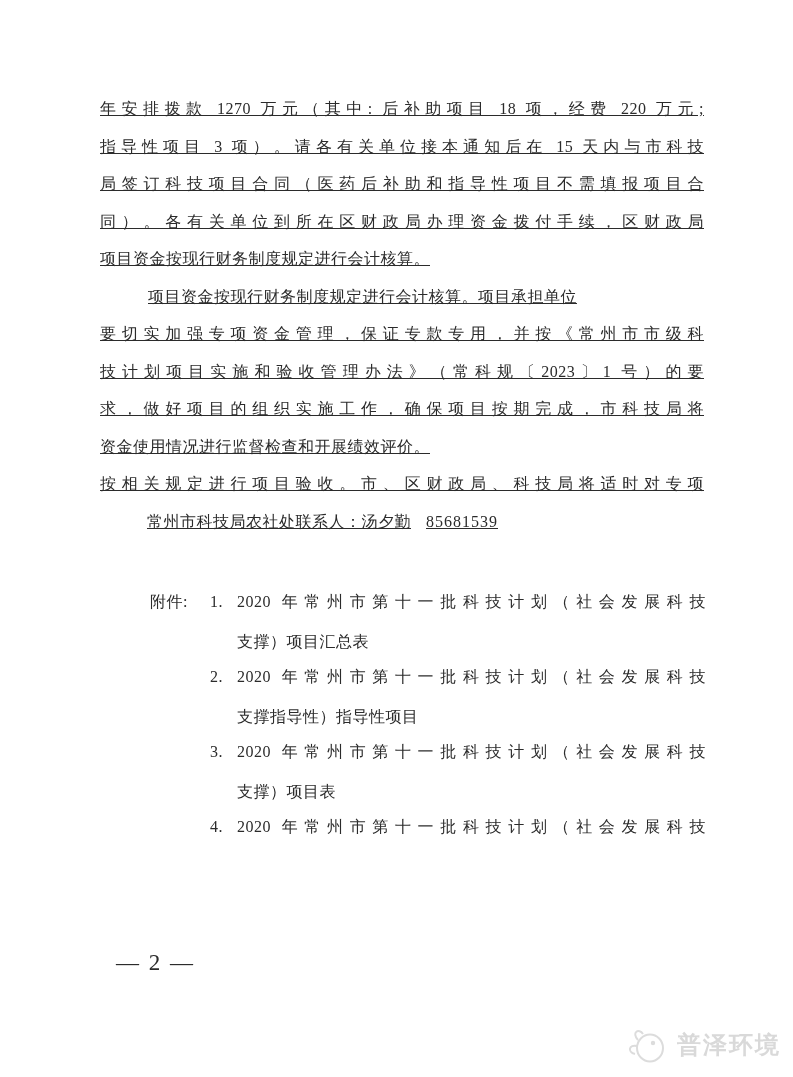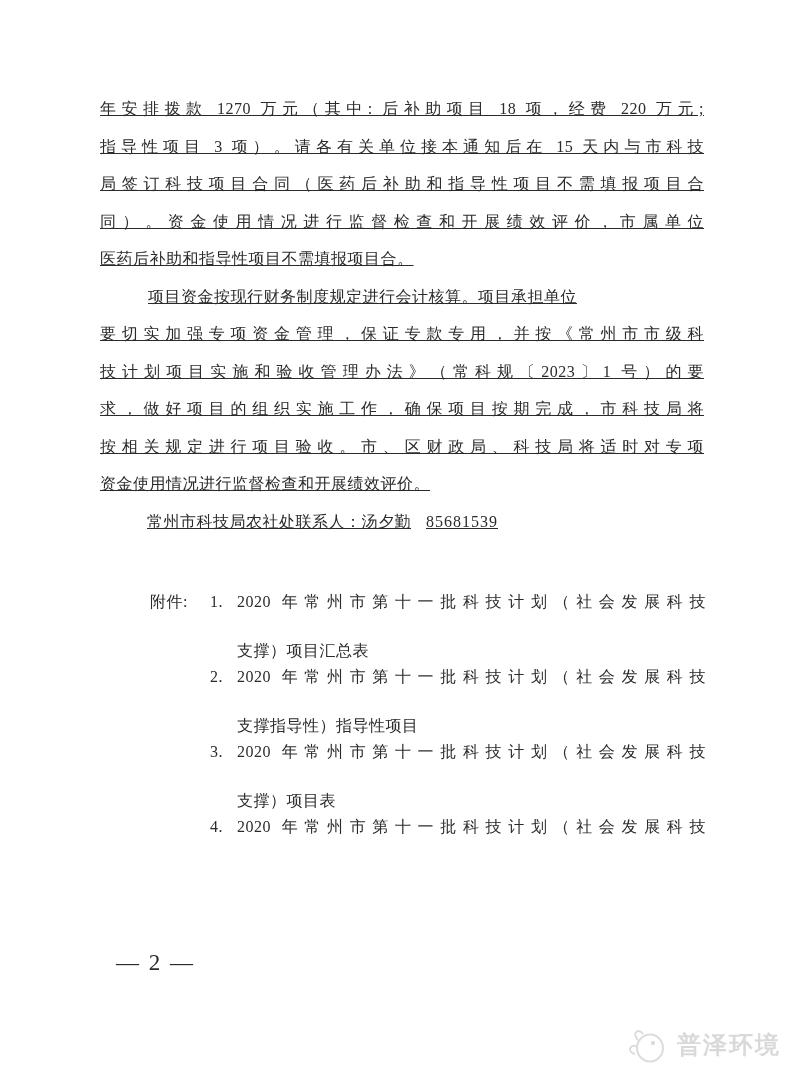--- a/index.html
+++ b/index.html
@@ -36,21 +36,21 @@
   .spacer{ height:43px; }
   .attach-row{ height:37.5px; }
   .attach-label{ position:absolute; left:40px; top:0;margin-left:10px; }
   .attach-num{ position:absolute; left:110px; top:0; }
   .attach-text{
     position:absolute; left:137px; right:-2px; top:0;
     text-align:justify; text-align-last:justify;
     white-space:normal;
   }
   .attach-cont{
-    position:absolute; left:137px; top:11px;
+    position:absolute; left:137px; top:2px;
   }
   .page-number{
     position:absolute;
     left:116px; top:950px;
     font-size:23px;
     letter-spacing:2px;
     color:#2b2b2b;
   }
   .watermark{
     position:absolute;
@@ -67,29 +67,29 @@
 </head>
 <body>
 
 <div class="page">
 
   <div class="content">
 
     <div class="line just">年安排拨款 1270 万元（其中: 后补助项目 18 项，经费 220 万元;</div>
     <div class="line just">指导性项目 3 项）。请各有关单位接本通知后在 15 天内与市科技</div>
     <div class="line just">局签订科技项目合同（医药后补助和指导性项目不需填报项目合</div>
-    <div class="line just">同）。资金使用情况进行监督检查和开展绩效评价，市属单位</div>
-    <div class="line">医药后补助和指导性项目不需填报项目合。</div>
+    <div class="line just">同）。各有关单位到所在区财政局办理资金拨付手续，区财政局</div>
+    <div class="line">项目资金按现行财务制度规定进行会计核算。</div>
 
     <div class="line indent2">项目资金按现行财务制度规定进行会计核算。项目承担单位</div>
     <div class="line just">要切实加强专项资金管理，保证专款专用，并按《常州市市级科</div>
     <div class="line just">技计划项目实施和验收管理办法》（常科规〔2023〕1 号）的要</div>
     <div class="line just">求，做好项目的组织实施工作，确保项目按期完成，市科技局将</div>
+    <div class="line">资金使用情况进行监督检查和开展绩效评价。</div>
     <div class="line just">按相关规定进行项目验收。市、区财政局、科技局将适时对专项</div>
-    <div class="line">资金使用情况进行监督检查和开展绩效评价。</div>
 
     <div class="line contact">
       <span>常州市科技局农社处联系人：汤夕勤</span><span class="phone">85681539</span>
     </div>
 
     <div class="spacer"></div>
 
     <div class="line attach-row">
       <span class="attach-label">附件:</span>
       <span class="attach-num">1.</span>

